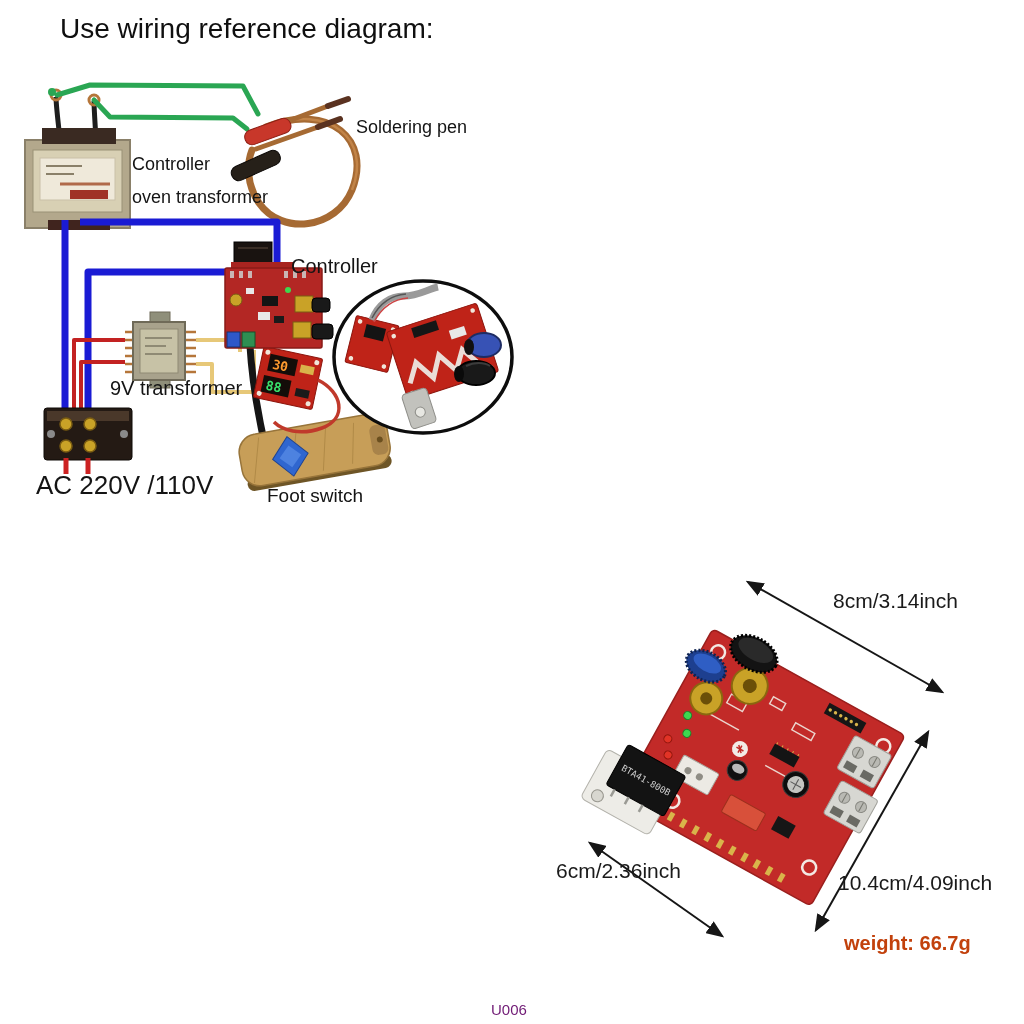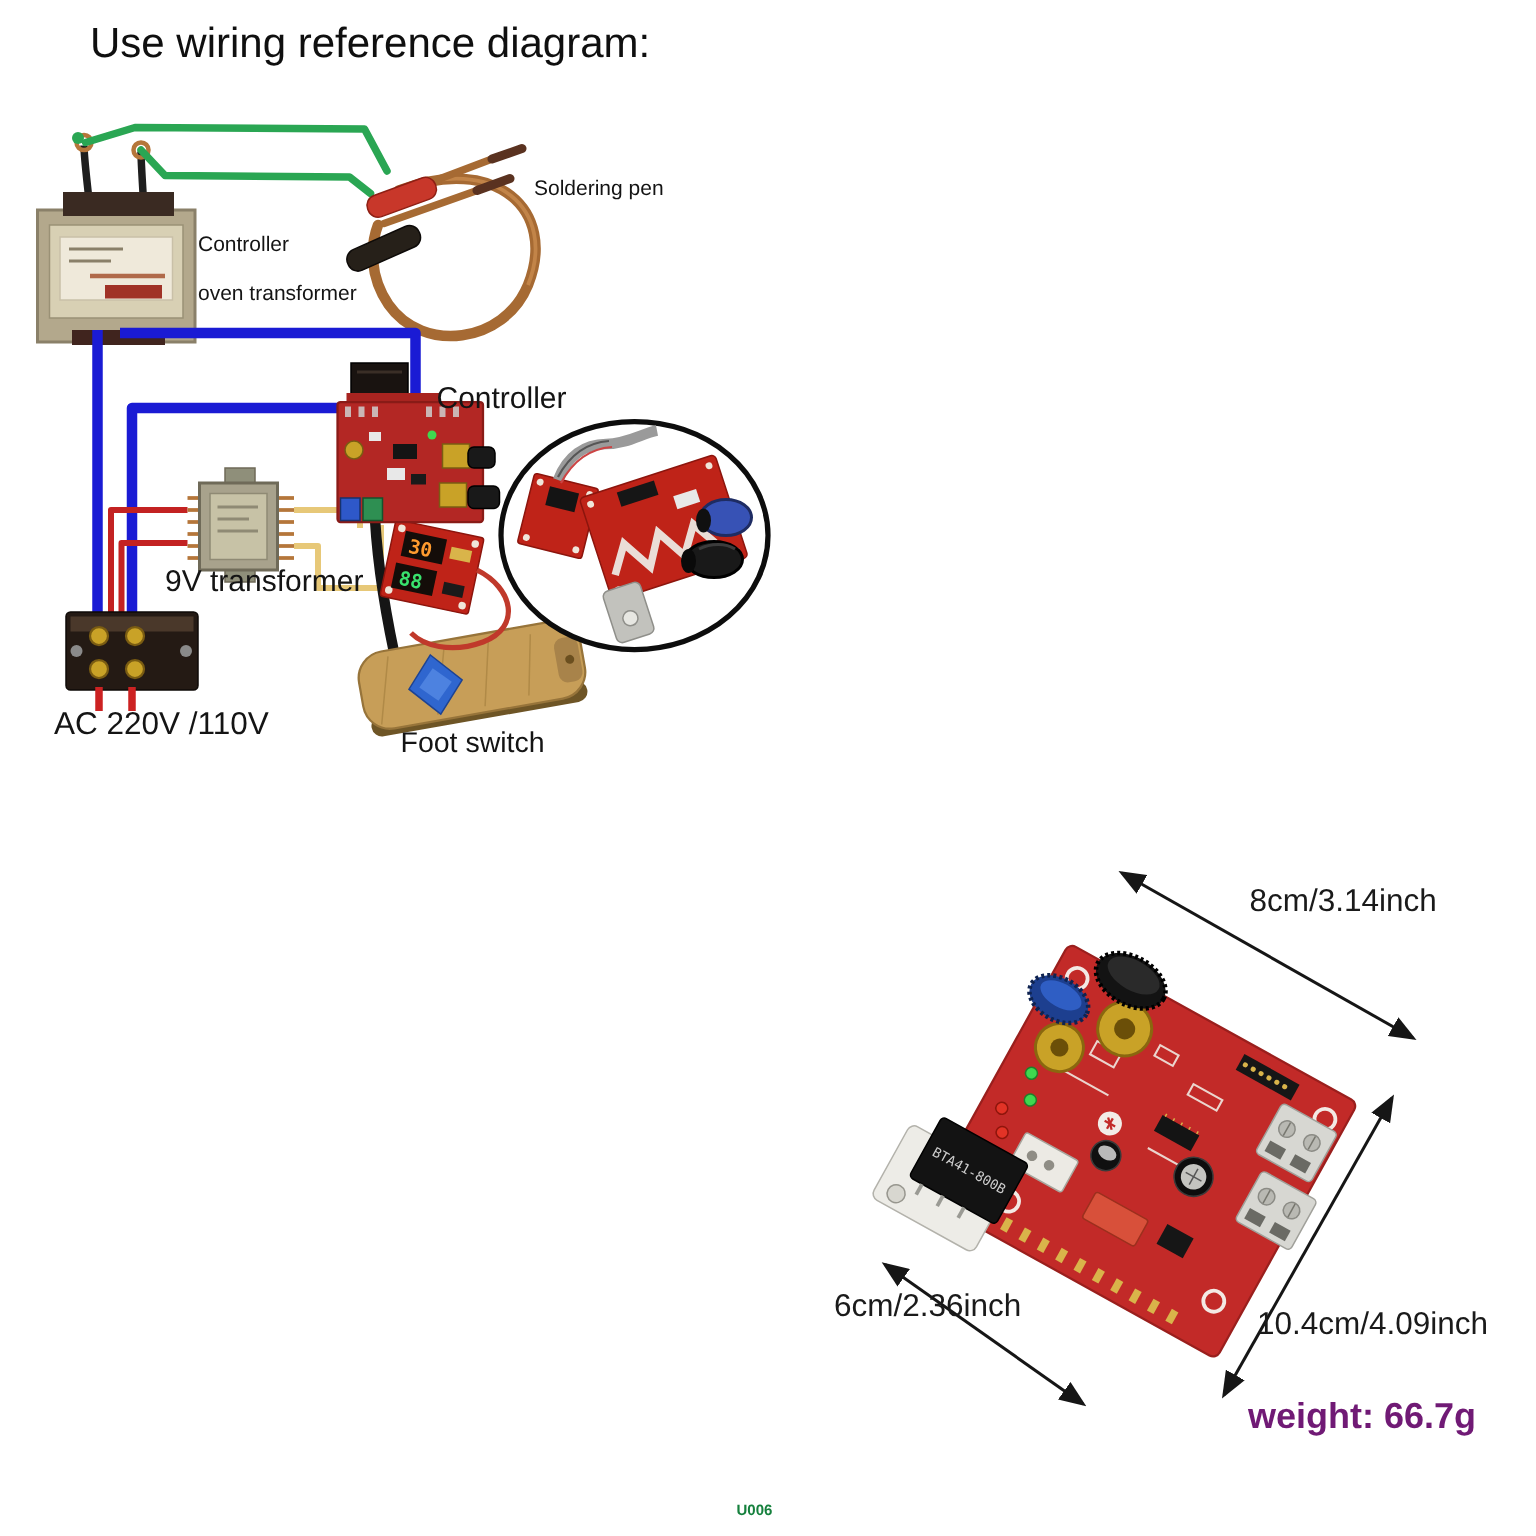--- a/index.html
+++ b/index.html
@@ -1,23 +1,23 @@
 <!DOCTYPE html>
 <html><head>
 <meta charset="utf-8">
 <style>
   html,body{margin:0;padding:0;background:#fff;}
   body{width:1024px;height:1024px;position:relative;overflow:hidden;
        font-family:"Liberation Sans",sans-serif;}
   #art{position:absolute;left:0;top:0;width:1024px;height:1024px;}
-  .lbl{position:absolute;color:#141414;font-size:14px;white-space:nowrap;line-height:1.1;}
+  .lbl{position:absolute;color:#141414;font-size:18px;white-space:nowrap;line-height:1.1;}
   .title{font-size:28px;color:#0f0f0f;}
   .dim{font-weight:normal;font-size:21px;color:#1a1a1a;}
-  .weight{font-weight:bold;font-size:24px;color:#701a75;}
-  .watermark{color:#15803d;font-size:10px;font-weight:bold;}
+  .weight{font-weight:bold;font-size:20px;color:#c2410c;margin-left:12px;}
+  .watermark{color:#701a75;font-size:15px;}
 </style>
 </head>
 <body>
 
 <svg id="art" viewBox="0 0 1024 1024">
   <defs>
     <marker id="ah" viewBox="0 0 10 8" refX="8.5" refY="4" markerWidth="9" markerHeight="7.2" orient="auto-start-reverse">
       <path d="M0,0L10,4L0,8Z" fill="#161616"></path>
     </marker>
   </defs>
@@ -336,20 +336,20 @@
     <line x1="590" y1="843" x2="722" y2="936" marker-start="url(#ah)" marker-end="url(#ah)"></line>
   </g>
 </svg>
 
 <div class="lbl title" style="left:60px;top:14px">Use wiring reference diagram:</div>
 <div class="lbl" style="left:132px;top:155px">Controller</div>
 <div class="lbl" style="left:132px;top:188px">oven transformer</div>
 <div class="lbl" style="left:356px;top:118px">Soldering pen</div>
 <div class="lbl" style="left:291px;top:255px;font-size:20px">Controller</div>
 <div class="lbl" style="left:110px;top:377px;font-size:20px">9V transformer</div>
-<div class="lbl" style="left:36px;top:471px;font-size:21px">AC 220V /110V</div>
+<div class="lbl" style="left:36px;top:471px;font-size:26px">AC 220V /110V</div>
 <div class="lbl" style="left:267px;top:486px;font-size:19px">Foot switch</div>
 
 <div class="lbl dim" style="left:833px;top:589px">8cm/3.14inch</div>
 <div class="lbl dim" style="left:838px;top:871px">10.4cm/4.09inch</div>
 <div class="lbl dim" style="left:556px;top:859px">6cm/2.36inch</div>
 <div class="lbl weight" style="left:832px;top:932px">weight: 66.7g</div>
 <div class="lbl watermark" style="left:491px;top:1002px">U006</div>
 
 </body></html>

